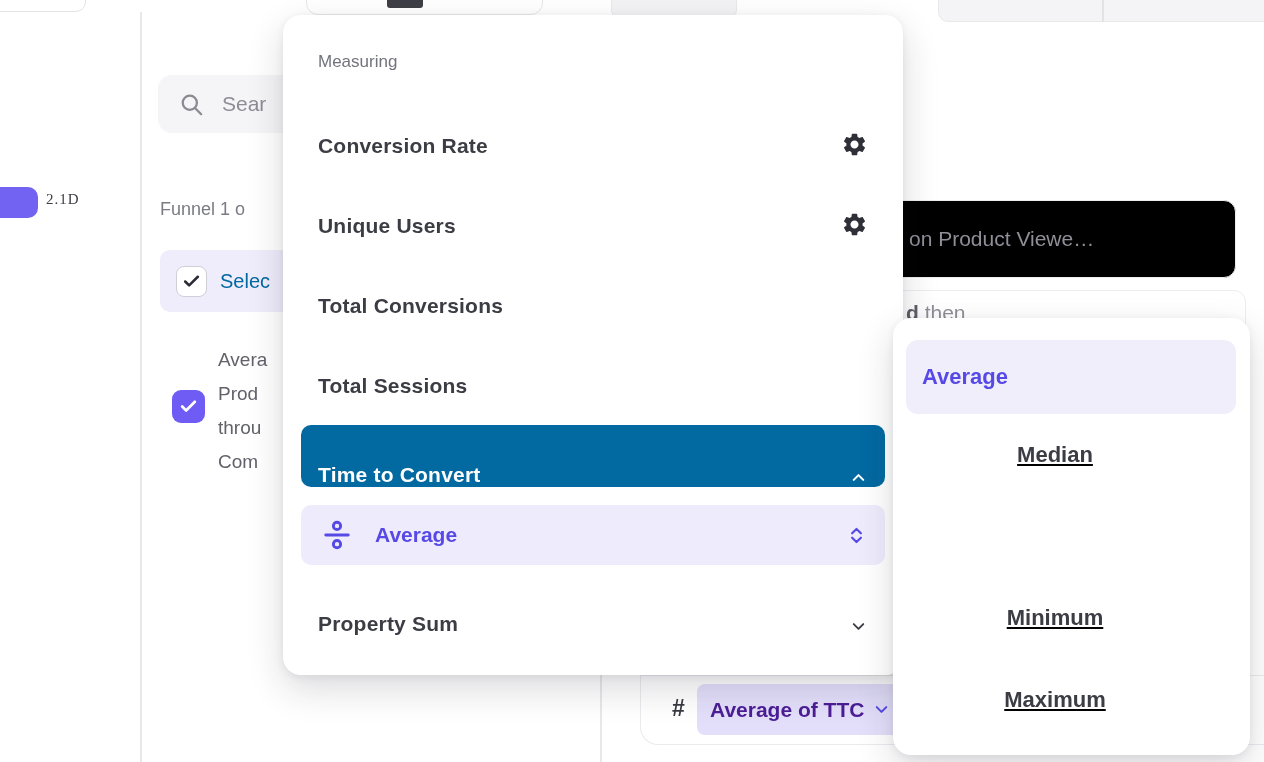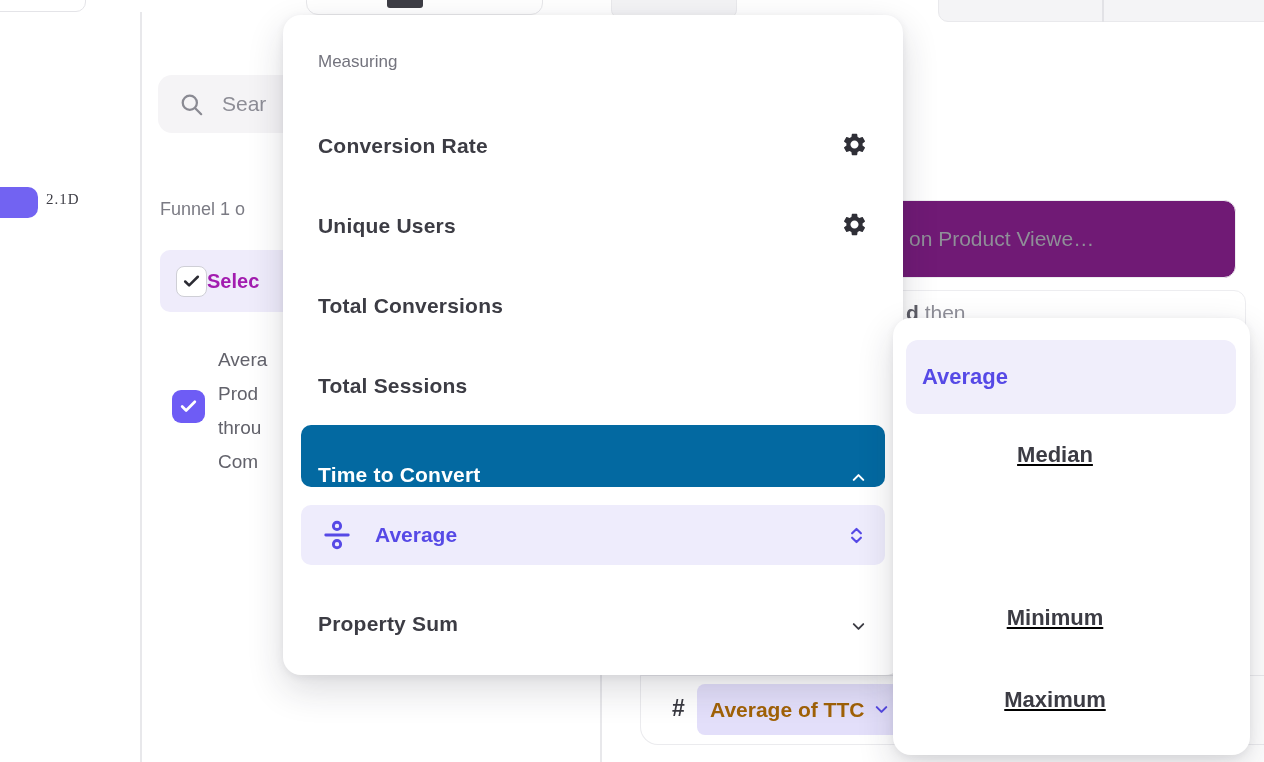--- a/index.html
+++ b/index.html
@@ -32,42 +32,42 @@
   .search-box { position:absolute; left:158px; top:75px; width:430px; height:58px;
     background:#f5f4f6; border-radius:14px; display:flex; align-items:center; padding-left:20px; }
   .search-box .s-icon { width:27px; height:27px; flex:0 0 auto; }
   .search-box .s-text { margin-left:17px; font-size:21px; color:#8d8d96; }
   
   .funnel-label { position:absolute; left:160px; top:199px; font-size:18px; color:#7b7b84; }
   .select-row { position:absolute; left:160px; top:250px; width:180px; height:62px;
     background:#efecfb; border-radius:10px; display:flex; align-items:center; padding-left:16px; }
   .cb-white { width:31px; height:31px; background:#fff; border:1.5px solid #cfcfd6;
     border-radius:8px; display:flex; align-items:center; justify-content:center; }
-  .select-label { margin-left:0; font-size:20px; font-weight:700; color:#a21caf; }
+  .select-label { margin-left:13px; font-size:20px; font-weight:400; color:#0369a1; }
   .cb-purple { position:absolute; left:172px; top:390px; width:33px; height:33px;
     background:#6e5cf5; border-radius:9px; display:flex; align-items:center; justify-content:center; }
   .desc { position:absolute; left:218px; top:343px; font-size:19px; color:#62626b; line-height:34px; }
   
   .event-card { position:absolute; left:700px; top:200px; width:536px; height:78px;
-    background:#701a75; border:1.5px solid #ededf0; border-radius:12px;
+    background:#000000; border:1.5px solid #ededf0; border-radius:12px;
     display:flex; align-items:center; }
   .event-card .ec-text { position:absolute; left:208px; font-size:21px; color:#8f8f98; }
   .then-card { position:absolute; left:700px; top:290px; width:546px; height:130px;
     background:#fff; border:1.5px solid #ededf0; border-radius:12px; }
   .then-text { position:absolute; left:205px; top:10px; font-size:21px; color:#8f8f98; }
   .then-prefix { color:#5f5f68; font-weight:700; }
   
   .metric-card { position:absolute; left:640px; top:675px; width:624px; height:70px;
     background:#fff; border:1.5px solid #ebebee; border-right:none;
     border-radius:0 0 0 18px; z-index:5; }
   .hash { position:absolute; left:31px; top:19px; font-size:23px; font-weight:700; color:#3a3a42; }
   .ttc-pill { position:absolute; left:56px; top:8px; width:208px; height:51px;
     background:#e3dffa; border-radius:8px; display:flex; align-items:center;
     padding-left:13px; }
-  .ttc-pill .pill-text { font-size:21px; font-weight:700; color:#a16207; }
+  .ttc-pill .pill-text { font-size:21px; font-weight:700; color:#4c1d95; }
   .ttc-pill svg { margin-left:8px; }
   
   .menu { position:absolute; left:283px; top:15px; width:620px; height:660px;
     background:#fff; border-radius:18px; z-index:10;
     box-shadow:0 14px 36px rgba(28,28,48,0.16), 0 2px 8px rgba(28,28,48,0.07); }
   .menu-title { position:absolute; left:35px; top:37px; font-size:17px; color:#73737d; }
   .mi { position:absolute; left:35px; width:550px; height:44px;
     display:flex; align-items:flex-end; justify-content:space-between; }
   .mi .mi-label { font-size:21px; font-weight:700; color:#3c3c44; letter-spacing:0.2px; }
   .mi-0 { top:99px; } .mi-1 { top:179px; } .mi-2 { top:259px; } .mi-3 { top:339px; }

